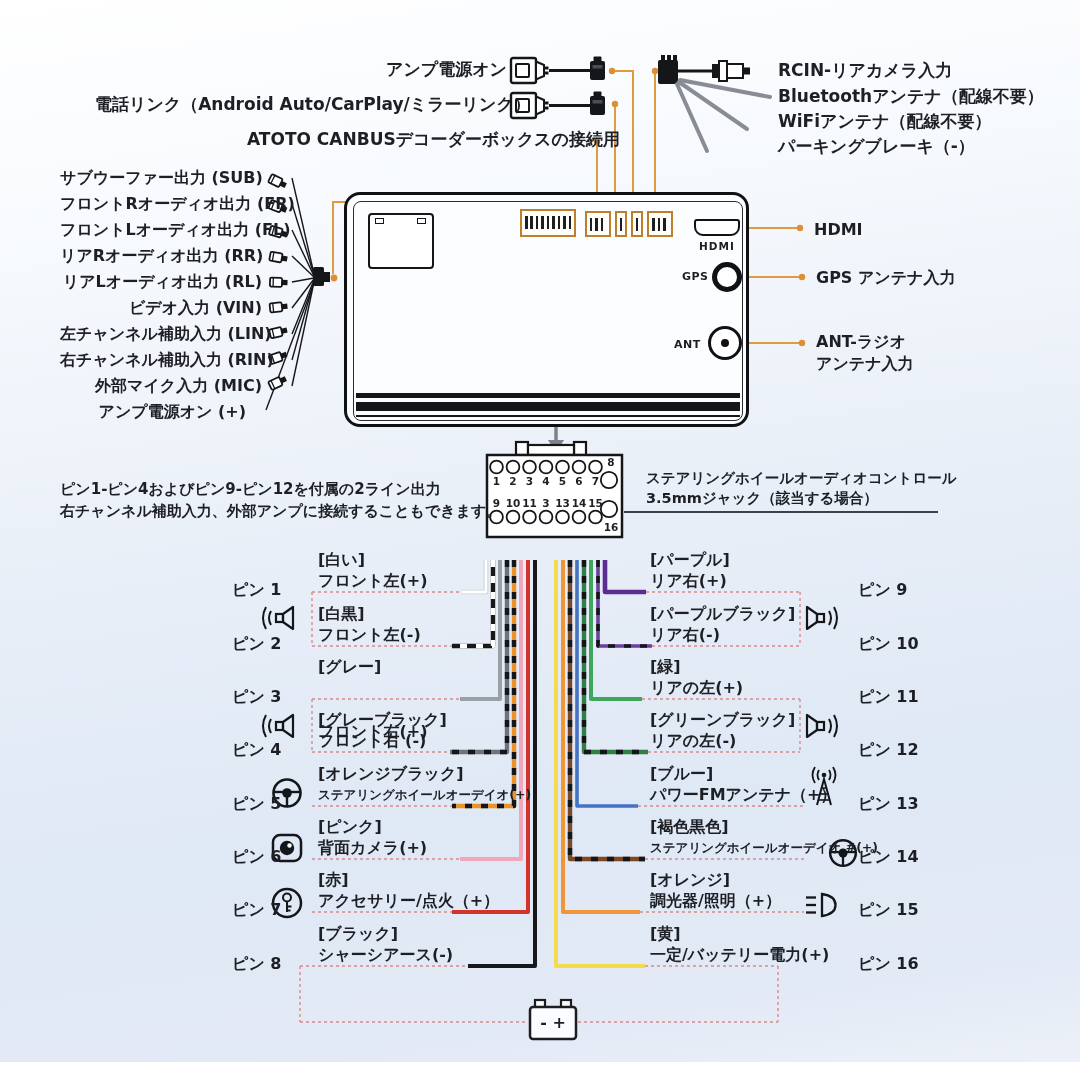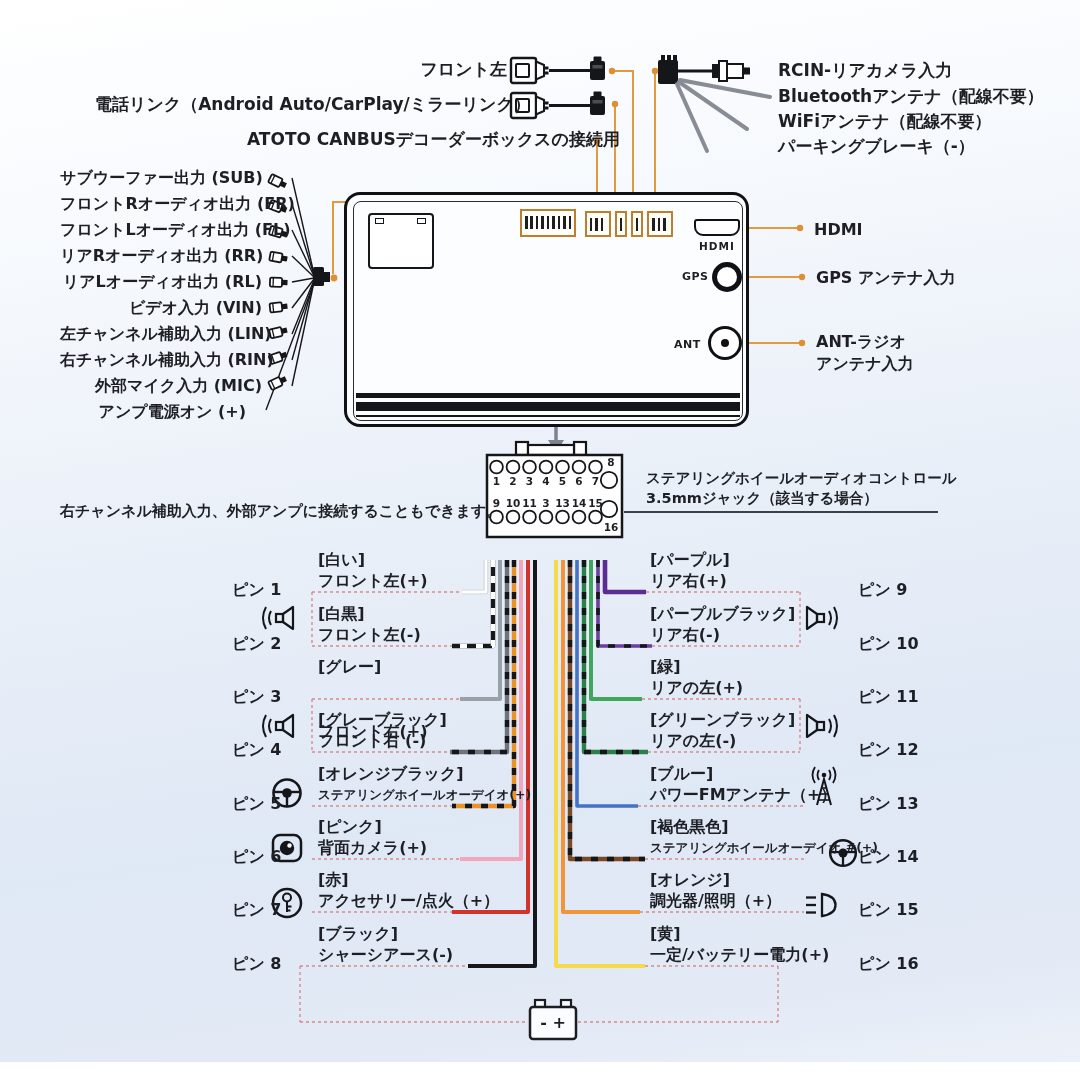--- a/index.html
+++ b/index.html
@@ -360,21 +360,21 @@
 
   <div class="hdmi-port"></div>
   <div class="t f105 ctr" style="left:690px;top:240px;width:54px;letter-spacing:1px;">HDMI</div>
   <div class="t f11" style="left:682px;top:270px;">GPS</div>
   <div class="gps-ring"></div>
   <div class="t f11" style="left:674px;top:338px;">ANT</div>
   <div class="ant-ring">
       <div class="ant-dot"></div>
     </div>
 
-  <div class="t f17 ra" style="left:95px;top:59px;width:412px;">フロント左</div>
+  <div class="t f17 ra" style="left:95px;top:59px;width:412px;">アンプ電源オン</div>
   <div class="t f17 ra" style="left:95px;top:94px;width:412px;">電話リンク（Android Auto/CarPlay/ミラーリンク）</div>
   <div class="t f17 ra" style="left:247px;top:129px;width:341px;">ATOTO CANBUSデコーダーボックスの接続用</div>
 
   <div class="t f17" style="left:778px;top:60px;">RCIN-リアカメラ入力</div>
   <div class="t f17" style="left:778px;top:86px;">Bluetoothアンテナ（配線不要）</div>
   <div class="t f17" style="left:778px;top:111px;text-align:right;">WiFiアンテナ（配線不要）</div>
   <div class="t f17" style="left:778px;top:136px;">パーキングブレーキ（-）</div>
 
   <div class="t f16 ra" style="left:60px;top:168px;width:202px;">サブウーファー出力 (SUB)</div>
   <div class="t f16 ra" style="left:60px;top:194px;width:202px;">フロントRオーディオ出力 (FR)</div>
@@ -406,20 +406,21 @@
       <span>10</span>
       <span>11</span>
       <span>3</span>
       <span>13</span>
       <span>14</span>
       <span>15</span>
   </div>
   <div class="t f105 ctr" style="left:604px;top:456px;width:14px;">8</div>
   <div class="t f105 ctr" style="left:602px;top:521px;width:18px;">16</div>
 
+  <div class="t f15" style="left:60px;top:480px;">ピン1-ピン4およびピン9-ピン12を付属の2ライン出力</div>
   <div class="t f15" style="left:60px;top:502px;">右チャンネル補助入力、外部アンプに接続することもできます。</div>
   <div class="t f145" style="left:646px;top:470px;">ステアリングホイールオーディオコントロール</div>
   <div class="t f145" style="left:646px;top:490px;">3.5mmジャック（該当する場合）</div>
 
   <div class="t f16" style="left:232px;top:580px;">ピン 1</div>
   <div class="t f16" style="left:318px;top:550px;">[白い]</div>
   <div class="t f16" style="left:318px;top:571px;">フロント左(+)</div>
 
   <div class="t f16" style="left:232px;top:634px;">ピン 2</div>
   <div class="t f16" style="left:318px;top:604px;">[白黒]</div>

